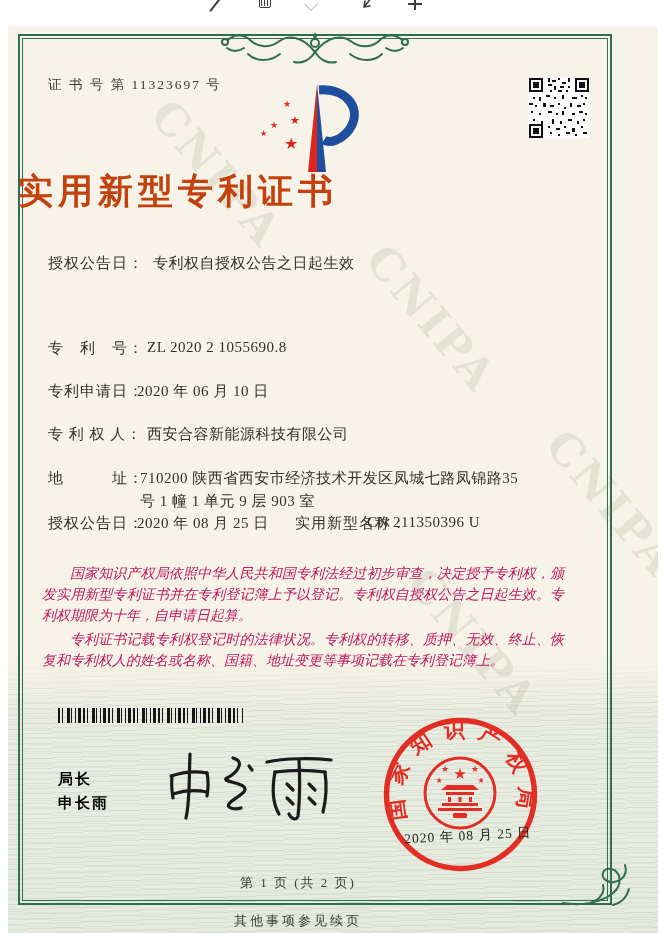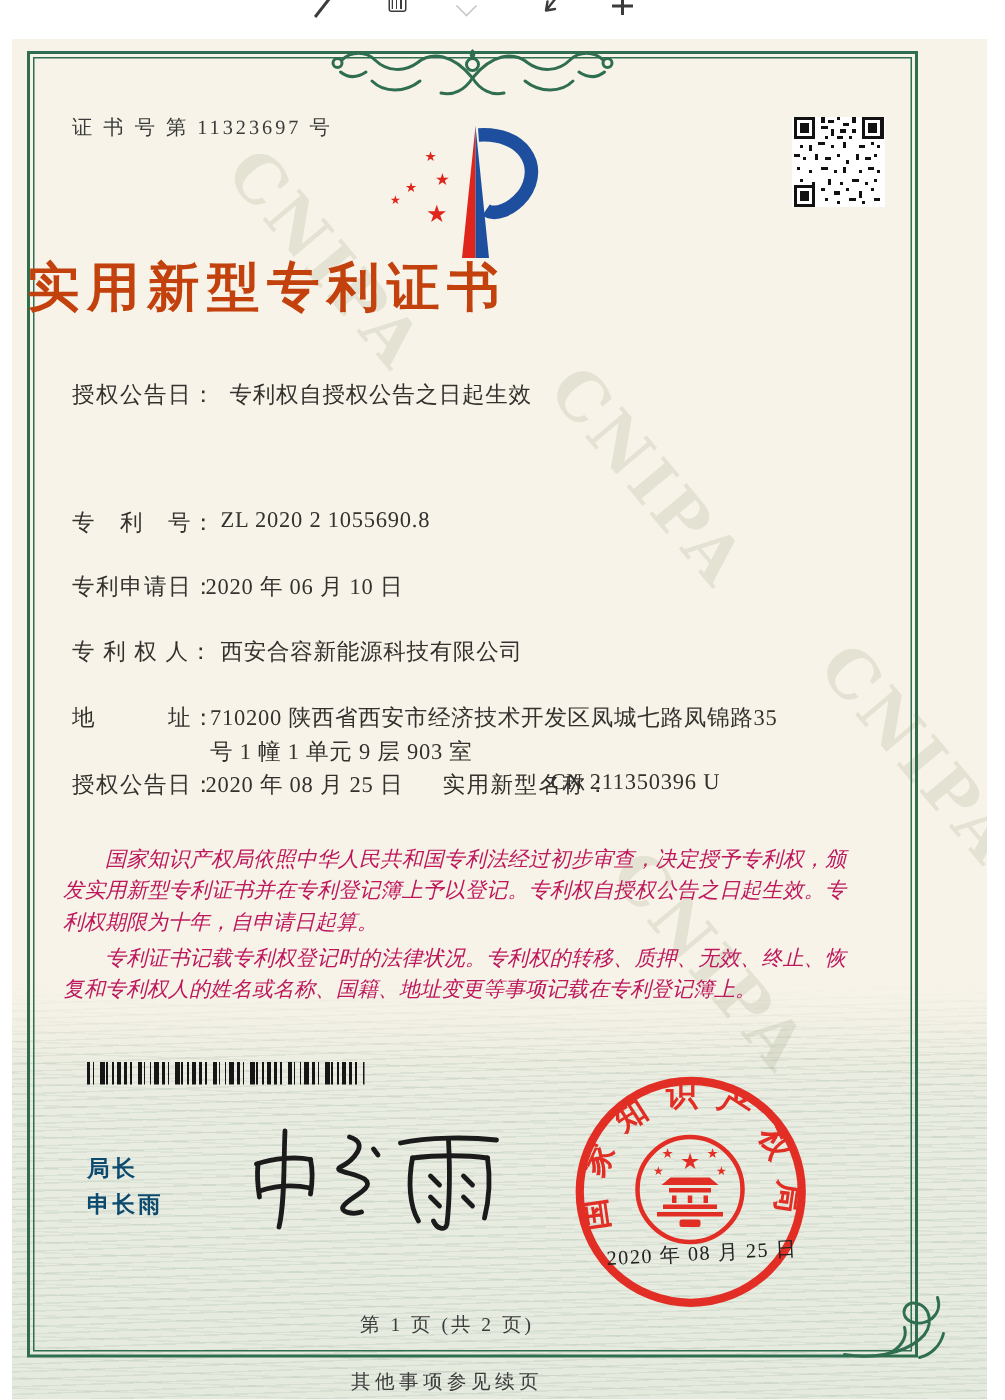--- a/index.html
+++ b/index.html
@@ -56,21 +56,21 @@
          color:#be185d;font-style:italic;text-align:justify;}
   .paras p{margin:0 0 3px 0;text-indent:2em;}
 
   .barcode{position:absolute;left:50px;top:682px;width:185px;height:15px;z-index:5;
     background:repeating-linear-gradient(90deg,
       #161616 0 2px,transparent 2px 4px,#161616 4px 5px,transparent 5px 9px,
       #161616 9px 12px,transparent 12px 13px,#161616 13px 14px,transparent 14px 17px,
       #161616 17px 18px,transparent 18px 20px,#161616 20px 23px,transparent 23px 25px);}
 
   .director{position:absolute;z-index:5;font-family:Liberation Serif, serif;
-            font-weight:600;font-size:15px;color:#0c4a6e;letter-spacing:2px;}
+            font-weight:600;font-size:15px;color:#000000;letter-spacing:2px;}
   .dt{left:50px;top:744px;}
   .dn{left:50px;top:768px;}
 
   .sig{position:absolute;left:155px;top:720px;z-index:5;}
 
   .seal{position:absolute;left:370px;top:686px;z-index:6;opacity:0.94;}
   .seal-date{position:absolute;left:385px;top:801px;width:150px;text-align:center;z-index:7;
              font-size:13.5px;color:#222;letter-spacing:1px;transform:rotate(-3deg);}
 
   .page-info{position:absolute;left:10px;top:848px;width:560px;text-align:center;z-index:5;

